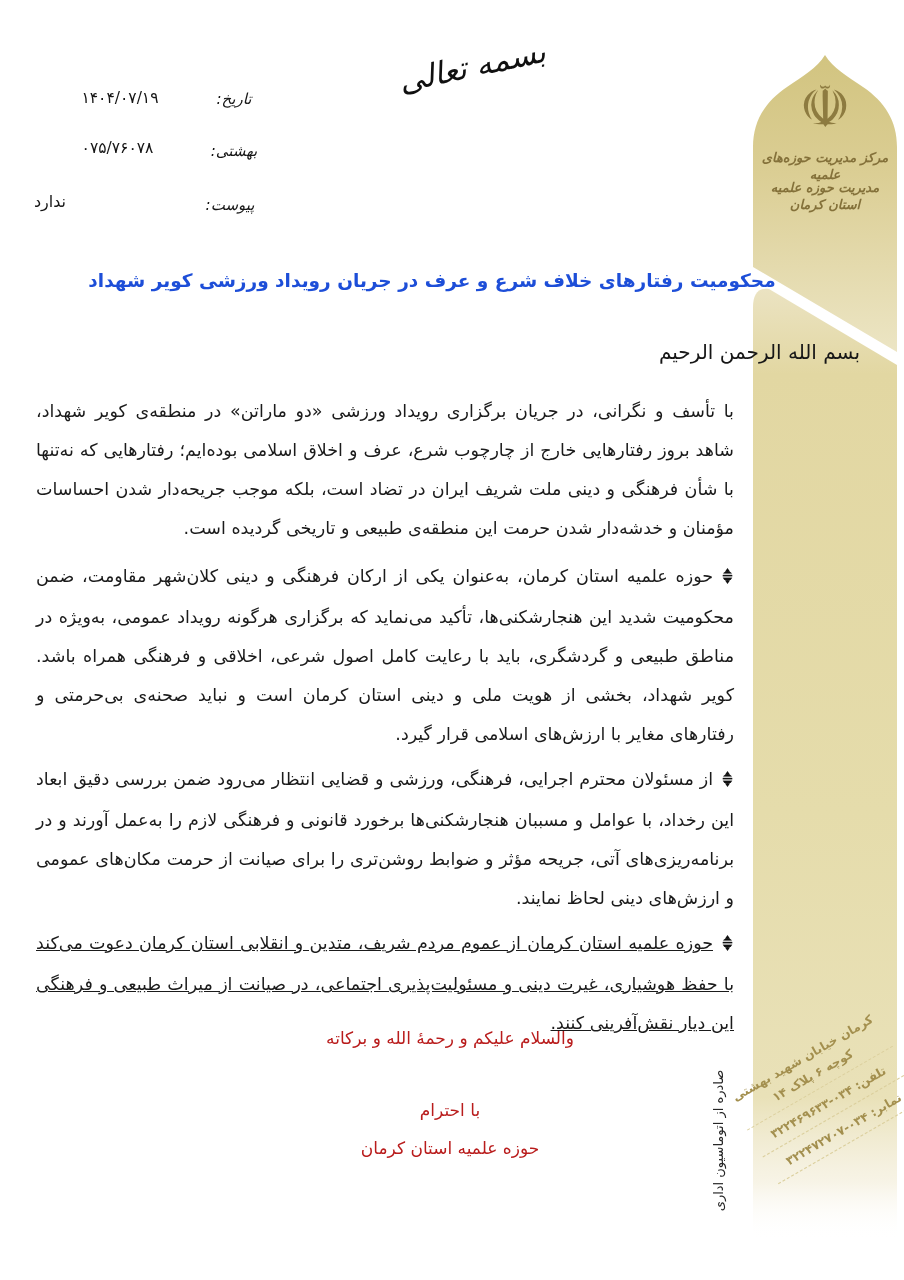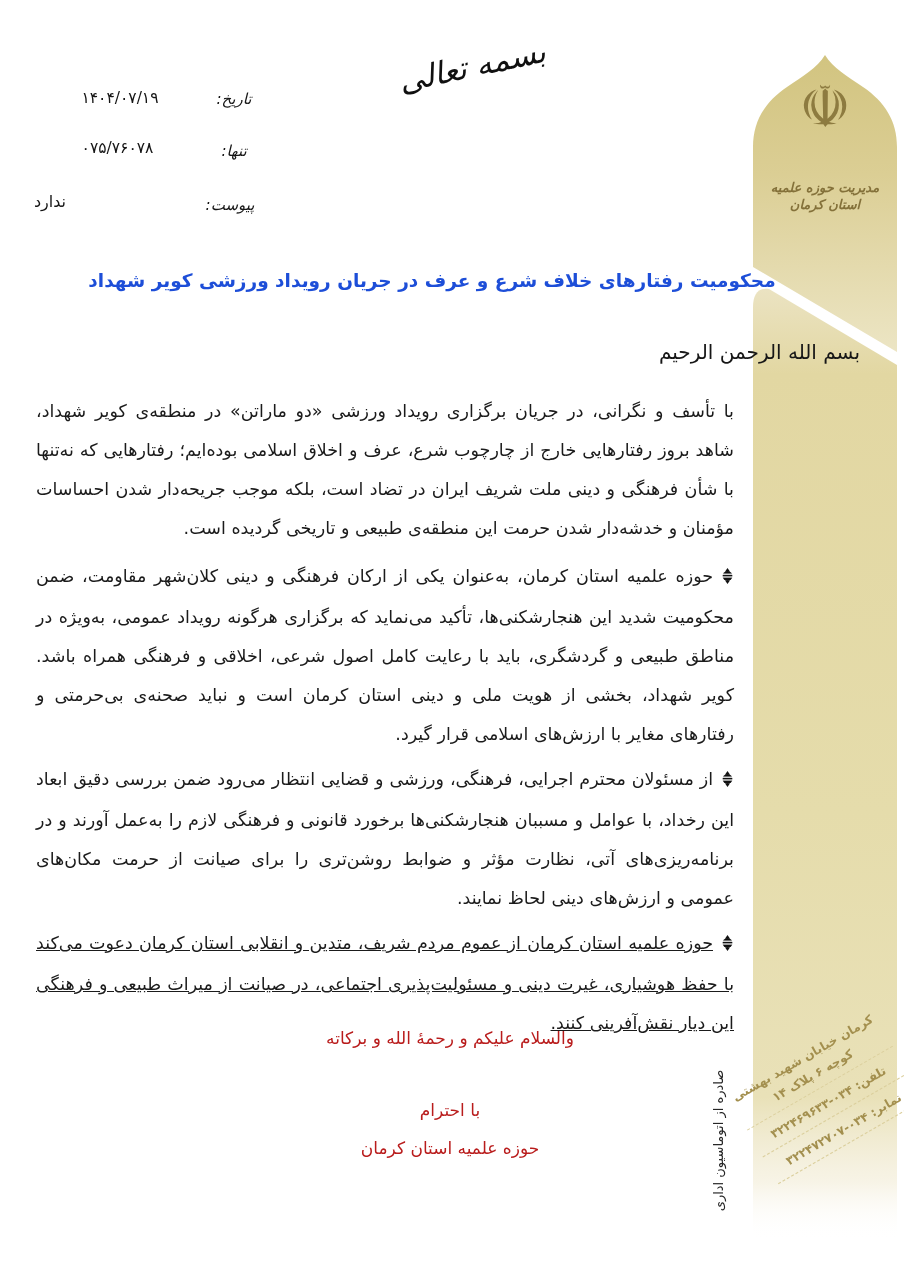--- a/index.html
+++ b/index.html
@@ -63,38 +63,39 @@
           <stop offset="0.85" stop-color="#e9e1b8"></stop>
           <stop offset="0.94" stop-color="#f2ecd6" stop-opacity="0.6"></stop>
           <stop offset="1" stop-color="#ffffff" stop-opacity="0"></stop>
         </linearGradient>
       </defs>
       <path d="M72,0 C64,13 50,21 34,32 C12,47 0,66 0,92 L0,212 L144,297 L144,92 C144,66 132,47 110,32 C94,21 80,13 72,0 Z" fill="url(#gUp)"></path>
       <path d="M0,252 C0,240 5,232 16,234 L144,310 L144,1185 L0,1185 Z" fill="url(#gLow)"></path>
     </svg>
   </div>
   <div class="emblem">☫</div>
+  <div class="org-line l1">مرکز مدیریت حوزه‌های علمیه</div>
   <div class="org-line l2">مدیریت حوزه علمیه استان کرمان</div>
 
   <div class="contact">
     <div class="row">کرمان خیابان شهید بهشتی</div>
     <div class="row">کوچه ۶ پلاک ۱۴</div>
     <div class="sep"></div>
     <div class="row">تلفن: ۰۳۴-۳۲۲۴۶۹۶۳۳</div>
     <div class="sep"></div>
     <div class="row">نمابر: ۰۳۴-۳۲۲۴۷۲۷۰۷</div>
     <div class="sep"></div>
   </div>
 
   <div class="besmellah">بسمه تعالی</div>
 
   <div class="fld-label" style="left:202px;top:90px;">تاریخ:</div>
   <div class="fld-value" style="left:50px;top:89px;width:140px;">۱۴۰۴/۰۷/۱۹</div>
 
-  <div class="fld-label" style="left:202px;top:142px;">تنها:</div>
+  <div class="fld-label" style="left:202px;top:142px;">بهشتی:</div>
   <div class="fld-value" style="left:45px;top:139px;width:145px;">۰۷۵/۷۶۰۷۸</div>
 
   <div class="fld-label" style="left:198px;top:196px;">پیوست:</div>
   <div class="fld-value" style="left:15px;top:192px;width:70px;font-size:16px;">ندارد</div>
 
   <div class="title">محکومیت رفتارهای خلاف شرع و عرف در جریان رویداد ورزشی کویر شهداد</div>
   <div class="basmala">بسم الله الرحمن الرحیم</div>
 
   <div class="paras">
     <p><span>با تأسف و نگرانی، در جریان برگزاری رویداد ورزشی «دو ماراتن» در منطقه‌ی کویر شهداد، شاهد بروز رفتارهایی خارج از چارچوب شرع، عرف و اخلاق اسلامی بوده‌ایم؛ رفتارهایی که نه‌تنها با شأن فرهنگی و دینی ملت شریف ایران در تضاد است، بلکه موجب جریحه‌دار شدن احساسات مؤمنان و خدشه‌دار شدن حرمت این منطقه‌ی طبیعی و تاریخی گردیده است.</span></p>
@@ -104,21 +105,21 @@
             <circle cx="6.5" cy="8" r="4.9" fill="#111"></circle>
             <rect x="0" y="5.6" width="13" height="1.2" fill="#fff"></rect>
             <rect x="0" y="8.4" width="13" height="1.2" fill="#fff"></rect>
           </svg></span><span>حوزه علمیه استان کرمان، به‌عنوان یکی از ارکان فرهنگی و دینی کلان‌شهر مقاومت، ضمن محکومیت شدید این هنجارشکنی‌ها، تأکید می‌نماید که برگزاری هرگونه رویداد عمومی، به‌ویژه در مناطق طبیعی و گردشگری، باید با رعایت کامل اصول شرعی، اخلاقی و فرهنگی همراه باشد. کویر شهداد، بخشی از هویت ملی و دینی استان کرمان است و نباید صحنه‌ی بی‌حرمتی و رفتارهای مغایر با ارزش‌های اسلامی قرار گیرد.</span></p>
     <p class="m2"><span class="blt"><svg width="13" height="16" viewBox="0 0 13 16">
             <path d="M6.5 0 L8.9 3.4 L4.1 3.4 Z" fill="#111"></path>
             <path d="M6.5 16 L8.9 12.6 L4.1 12.6 Z" fill="#111"></path>
             <circle cx="6.5" cy="8" r="4.9" fill="#111"></circle>
             <rect x="0" y="5.6" width="13" height="1.2" fill="#fff"></rect>
             <rect x="0" y="8.4" width="13" height="1.2" fill="#fff"></rect>
-          </svg></span><span>از مسئولان محترم اجرایی، فرهنگی، ورزشی و قضایی انتظار می‌رود ضمن بررسی دقیق ابعاد این رخداد، با عوامل و مسببان هنجارشکنی‌ها برخورد قانونی و فرهنگی لازم را به‌عمل آورند و در برنامه‌ریزی‌های آتی، نظارت مؤثر و ضوابط روشن‌تری را برای صیانت از حرمت مکان‌های عمومی و ارزش‌های دینی لحاظ نمایند.</span></p>
+          </svg></span><span>از مسئولان محترم اجرایی، فرهنگی، ورزشی و قضایی انتظار می‌رود ضمن بررسی دقیق ابعاد این رخداد، با عوامل و مسببان هنجارشکنی‌ها برخورد قانونی و فرهنگی لازم را به‌عمل آورند و در برنامه‌ریزی‌های آتی، جریحه مؤثر و ضوابط روشن‌تری را برای صیانت از حرمت مکان‌های عمومی و ارزش‌های دینی لحاظ نمایند.</span></p>
     <p class="m3"><span class="blt"><svg width="13" height="16" viewBox="0 0 13 16">
             <path d="M6.5 0 L8.9 3.4 L4.1 3.4 Z" fill="#111"></path>
             <path d="M6.5 16 L8.9 12.6 L4.1 12.6 Z" fill="#111"></path>
             <circle cx="6.5" cy="8" r="4.9" fill="#111"></circle>
             <rect x="0" y="5.6" width="13" height="1.2" fill="#fff"></rect>
             <rect x="0" y="8.4" width="13" height="1.2" fill="#fff"></rect>
           </svg></span><span>حوزه علمیه استان کرمان از عموم مردم شریف، متدین و انقلابی استان کرمان دعوت می‌کند با حفظ هوشیاری، غیرت دینی و مسئولیت‌پذیری اجتماعی، در صیانت از میراث طبیعی و فرهنگی این دیار نقش‌آفرینی کنند.</span></p>
   </div>
 
   <div class="closing salam">والسلام علیکم و رحمۀ الله و برکاته</div>

